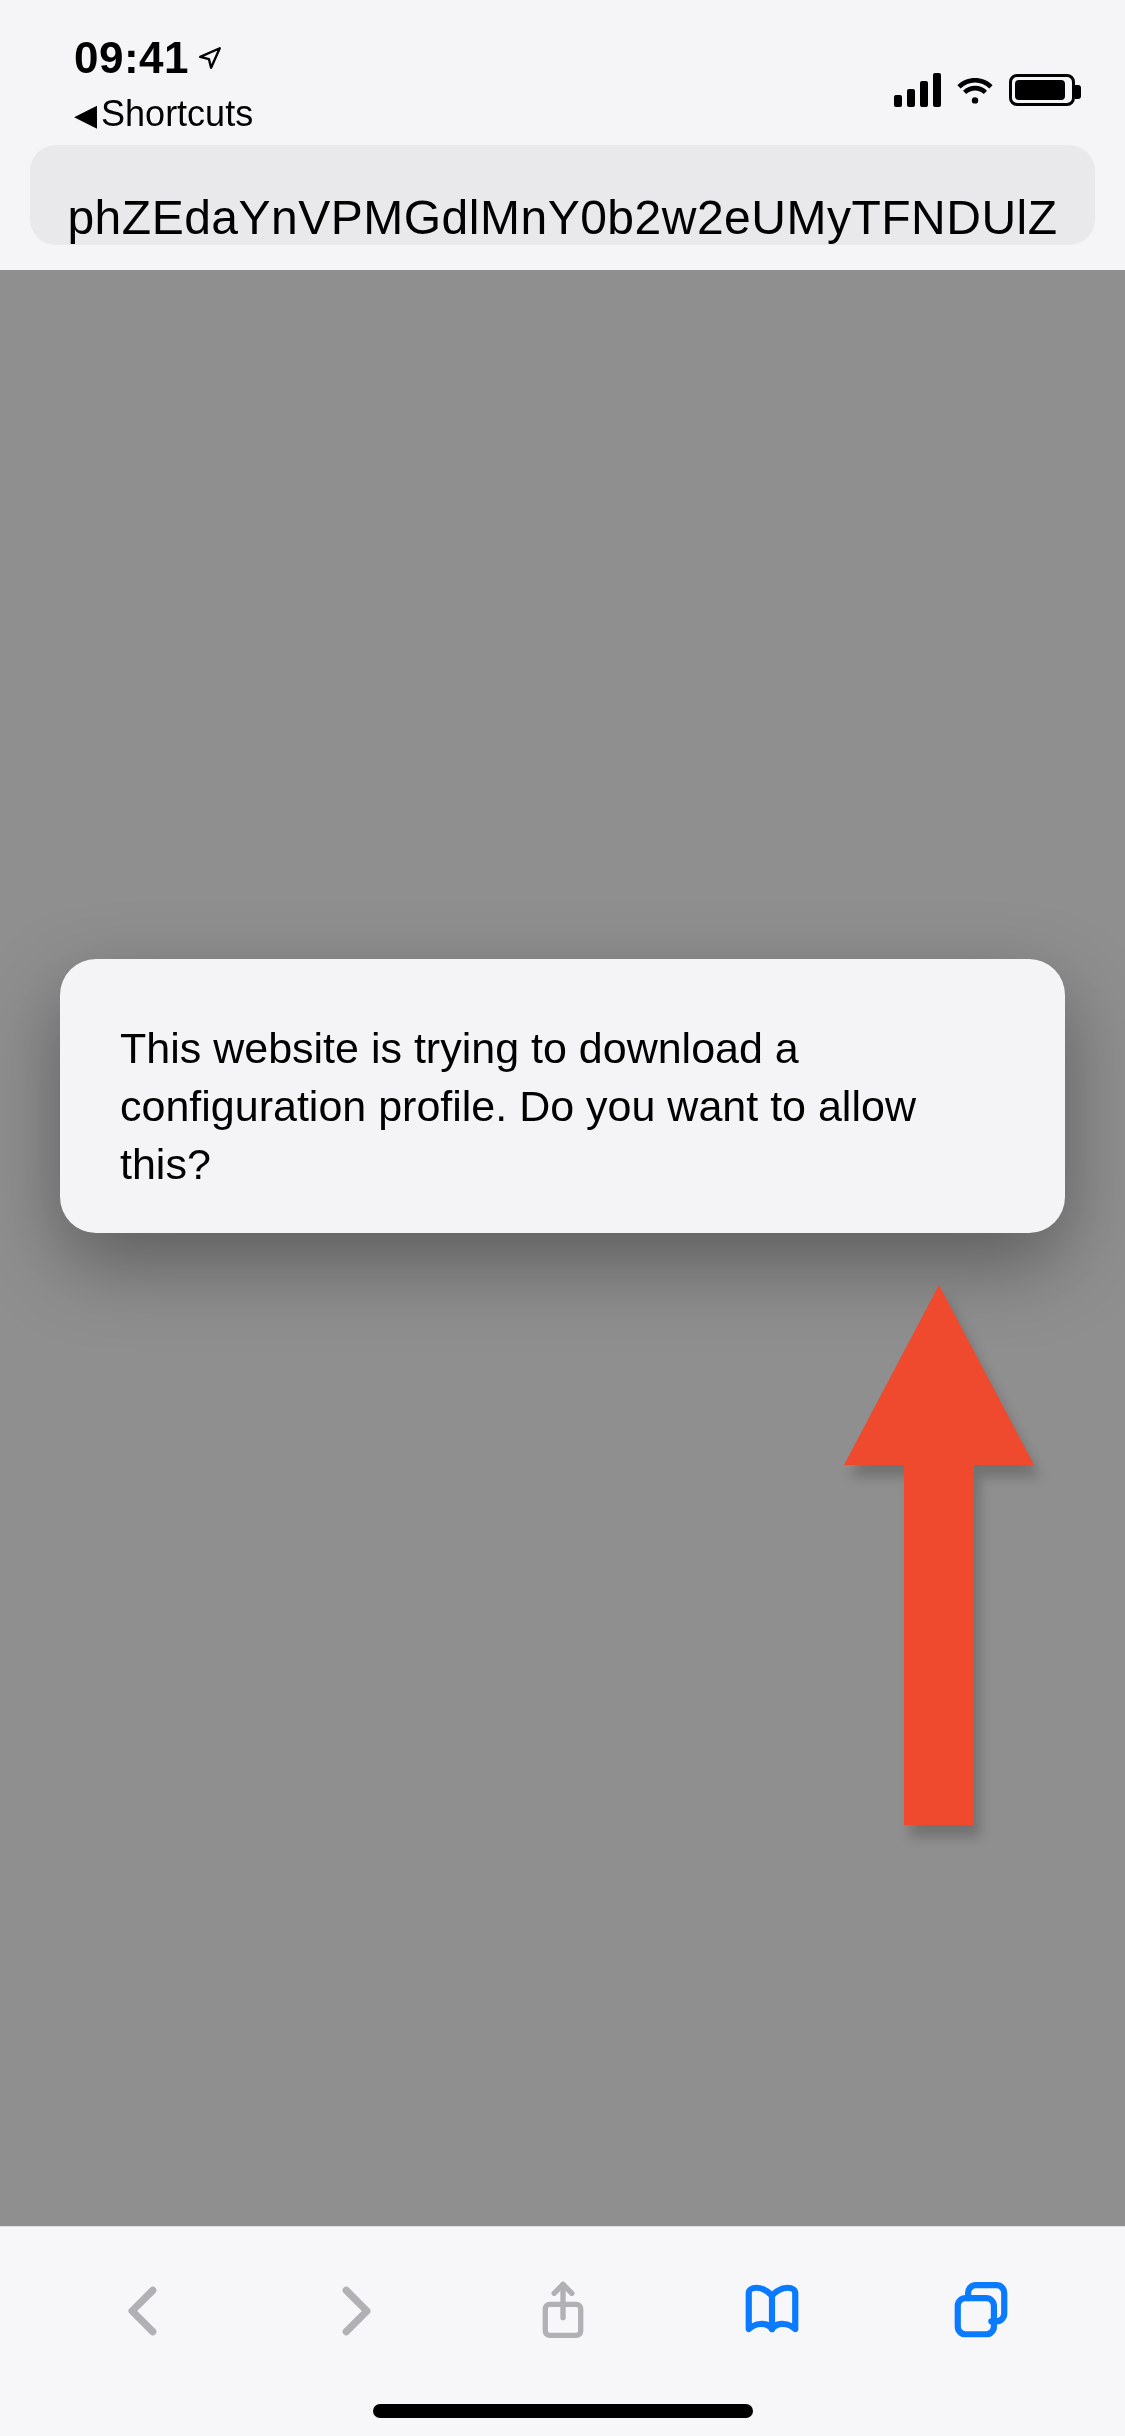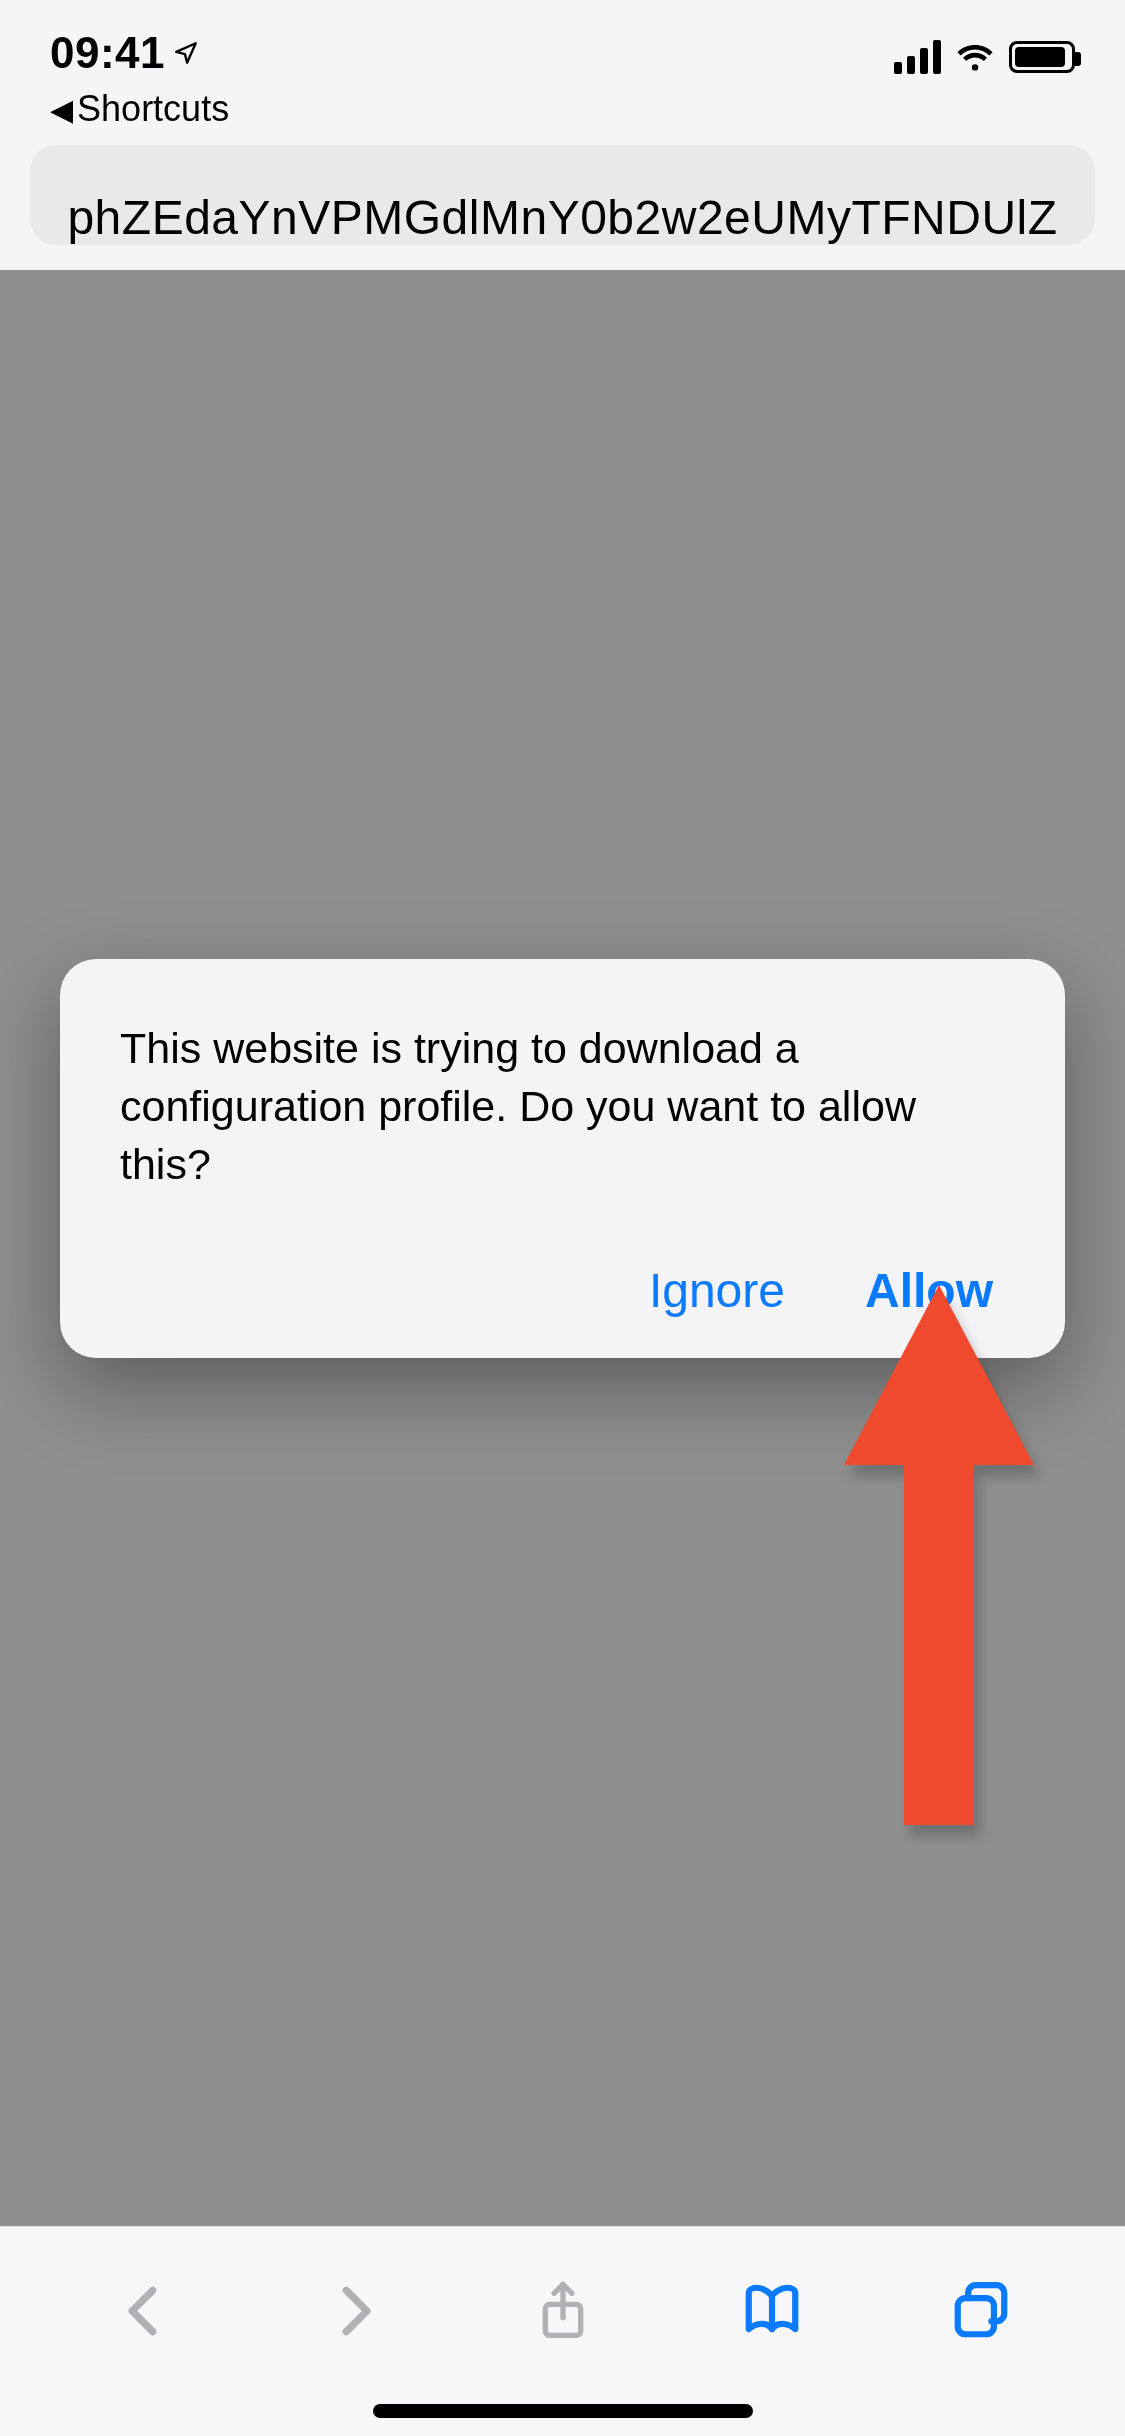--- a/index.html
+++ b/index.html
@@ -1,20 +1,20 @@
 <!DOCTYPE html>
 <html><head>
 <meta charset="utf-8">
 <style>
   * { margin: 0; padding: 0; box-sizing: border-box; }
   html, body { width: 1125px; height: 2436px; font-family: -apple-system, "Helvetica Neue", Arial, sans-serif; background: #f5f5f7; }
   .screen { width: 1125px; height: 2436px; position: relative; overflow: hidden; background: #f5f5f7; }
 
   
-  .status-bar { position: absolute; top: 0; left: 0; right: 0; height: 140px; display: flex; justify-content: space-between; align-items: flex-start; padding: 28px 50px 0 50px; }
+  .status-bar { position: absolute; top: 0; left: 0; right: 0; height: 140px; display: flex; justify-content: space-between; align-items: center; padding: 28px 50px 0 74px; }
   .status-left { display: flex; flex-direction: column; align-items: flex-start; }
   .time-row { display: flex; align-items: center; gap: 8px; }
   .time { font-size: 44px; font-weight: 600; color: #000; letter-spacing: 0.5px; }
   .loc-icon { width: 26px; height: 26px; }
   .back-app { font-size: 36px; color: #000; margin-top: 10px; display: flex; align-items: center; gap: 4px; }
   .back-caret { font-size: 30px; }
   .status-right { display: flex; align-items: center; gap: 14px; padding-top: 12px; }
   .signal { display: flex; align-items: flex-end; gap: 5px; }
   .signal .bar { width: 8px; background: #000; border-radius: 2px; }
   .signal .b1 { height: 12px; } .signal .b2 { height: 18px; } .signal .b3 { height: 26px; } .signal .b4 { height: 34px; }
@@ -85,24 +85,20 @@
   </div>
 
   <div class="url-bar">
     <span class="url-text">phZEdaYnVPMGdlMnY0b2w2eUMyTFNDUlZ</span>
   </div>
 
   <div class="page"></div>
 
   <div class="modal">
     <div class="modal-text">This website is trying to download a configuration profile. Do you want to allow this?</div>
-    <div class="modal-actions">
-      <button class="modal-btn">Ignore</button>
-      <button class="modal-btn primary">Allow</button>
-    </div>
   </div>
 
   <svg class="arrow" viewBox="0 0 210 570">
     <polygon points="105,0 200,180 140,180 140,540 70,540 70,180 10,180" fill="#f04a2e"></polygon>
   </svg>
 
   <div class="toolbar">
     <div class="tb-btn">
       <svg viewBox="0 0 24 24" fill="none" stroke="#b0b0b5" stroke-width="2.8" stroke-linecap="round" stroke-linejoin="round">
           <polyline points="15 4 7 12 15 20"></polyline>

